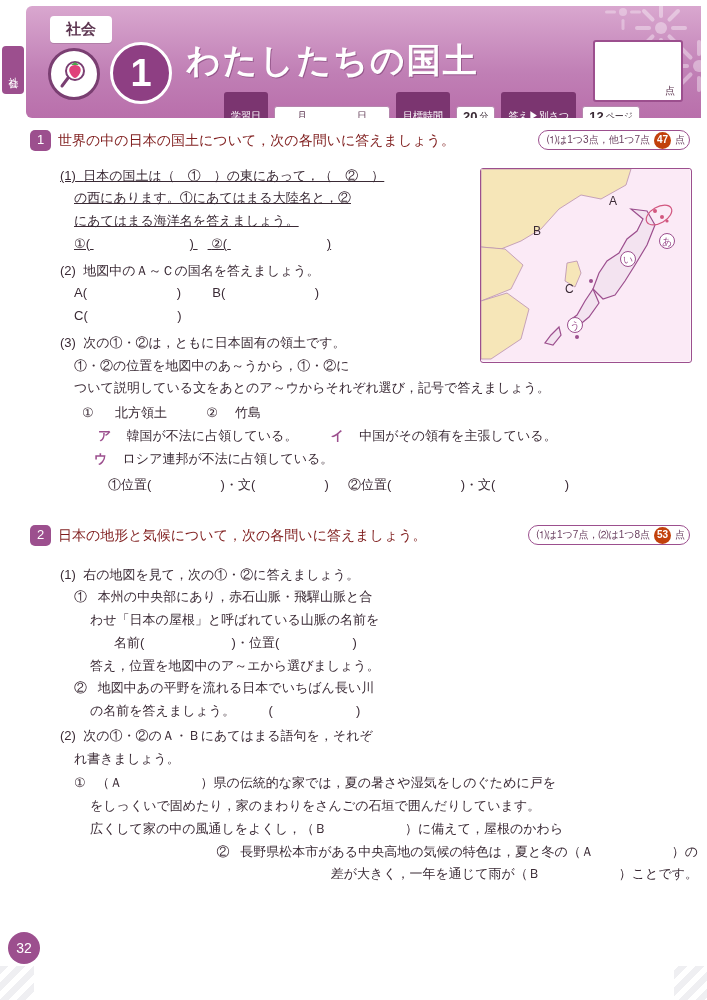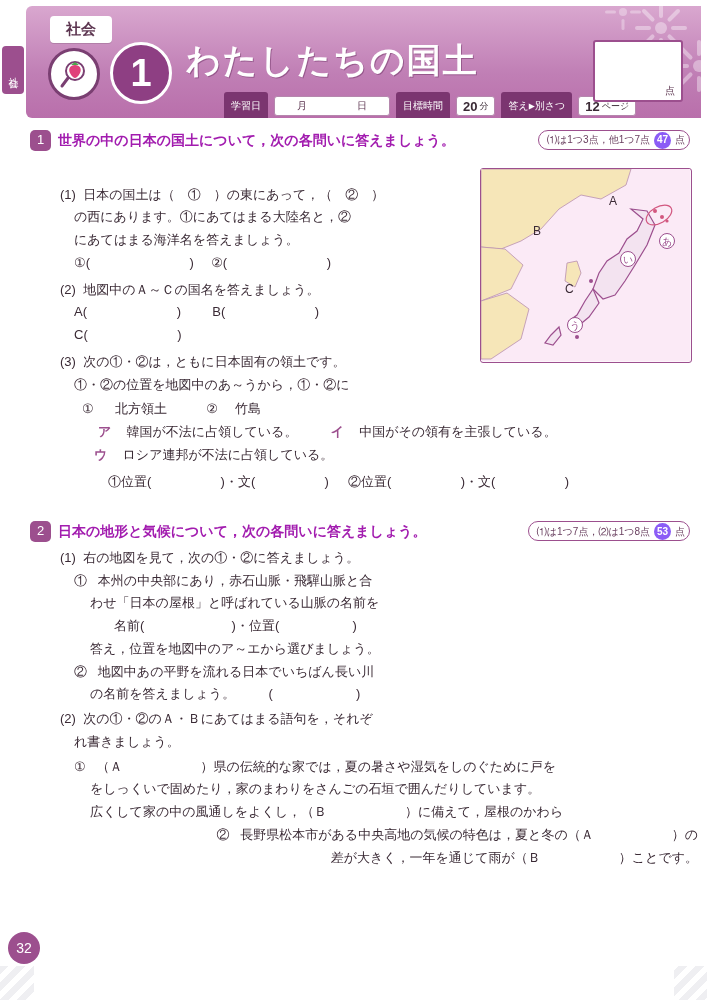--- a/index.html
+++ b/index.html
@@ -84,21 +84,21 @@
   .score-box .pt {
     position:absolute; right:6px; bottom:2px; font-size:10px; color:#5c3550;
   }
 
   .meta-row {
     position:absolute; left:198px; top:86px;
     display:flex; align-items:center; gap:6px;
   }
   .meta-tag {
     background:#7b3570; color:#fff; font-size:10px;
-    padding:7px 7px; border-radius:3px; white-space:nowrap;font-family:Liberation Mono, monospace;
+    padding:17px 7px; border-radius:3px; white-space:nowrap;
   }
   .meta-field {
     background:#fff; border:1px solid #b587ad; border-radius:3px;
     height:20px; display:flex; align-items:center;
     font-size:10px; color:#5c3550; padding:0 8px; gap:22px;
   }
   .meta-val {
     background:#fff; border:1px solid #b587ad; border-radius:3px;
     height:20px; display:flex; align-items:center;
     font-size:13px; color:#3a2a35; padding:0 6px; font-weight:bold;
@@ -113,30 +113,30 @@
 
   .qhead {
     display:flex; align-items:flex-start; gap:7px; margin-top:2px;
   }
   .qnum {
     width:21px; height:21px; flex:0 0 21px;
     border-radius:5px; background:#9c4f8e; color:#fff;
     font-size:13px; display:flex; align-items:center; justify-content:center;
     margin-top:2px;
   }
-  .qtext { font-size:14px; color:#a21caf;font-weight:bold; }
+  .qtext { font-size:14px; color:#7f1d1d; }
   .pts-pill {
     position:absolute; right:8px;
     border:1.5px solid #9c4f8e; border-radius:11px;
     background:#fff; height:20px; display:flex; align-items:center;
     padding:0 4px 0 8px; font-size:9px; color:#6a4060; gap:4px;
     white-space:nowrap;
   }
   .pts-circle {
-    background:#8b5cf6; color:#fff; border-radius:50%;
+    background:#c2410c; color:#fff; border-radius:50%;
     width:17px; height:17px; font-size:10px; font-weight:bold;
     display:flex; align-items:center; justify-content:center;
   }
   .pts-pill .suffix { color:#6a4060; font-size:10px; }
 
   .blk { position:relative; }
 
   .para { margin: 2px 0 0 0; }
   .indent1 { margin-left:30px; }
   .mark {
@@ -302,21 +302,21 @@
           <circle cx="96" cy="168" r="2" fill="#9c4f8e"></circle>
         </svg>
         <div class="maplabel plain" style="left:128px; top:22px;">A</div>
         <div class="maplabel plain" style="left:52px; top:52px;">B</div>
         <div class="maplabel plain" style="left:84px; top:110px;">C</div>
         <div class="maplabel pink" style="left:178px; top:64px;">あ</div>
         <div class="maplabel pink" style="left:139px; top:82px;">い</div>
         <div class="maplabel pink" style="left:86px; top:148px;">う</div>
       </div>
 
-      <div class="para indent1" style="margin-top:31px; width:420px;">
+      <div class="para indent1" style="margin-top:12px; width:420px;text-decoration:underline;">
         <div><span>(1)</span>&nbsp;&nbsp;<span>日本の国土は（　①　）の東にあって，（　②　）</span></div>
         <div style="margin-left:14px">の西にあります。①にあてはまる大陸名と，②</div>
         <div style="margin-left:14px">にあてはまる海洋名を答えましょう。</div>
         <div style="margin-left:14px">
           <span>①(</span>
           <span style="display:inline-block;width:96px"></span><span>)</span>
           <span style="display:inline-block;width:10px"></span>
           <span>②(</span>
           <span style="display:inline-block;width:96px"></span><span>)</span>
         </div>
@@ -333,20 +333,21 @@
         </div>
         <div style="margin-left:14px">
           <span>C(</span>
           <span style="display:inline-block;width:86px"></span><span>)</span>
         </div>
       </div>
 
       <div class="para indent1" style="margin-top:4px;">
         <div style="width:420px"><span>(3)</span>&nbsp;&nbsp;<span>次の①・②は，ともに日本固有の領土です。</span></div>
         <div style="margin-left:14px;width:420px">①・②の位置を地図中のあ～うから，①・②に</div>
+        <div style="margin-left:14px">ついて説明している文をあとのア～ウからそれぞれ選び，記号で答えましょう。</div>
 
         <div style="margin-left:22px; margin-top:2px;">
           <span>①</span>
           <span style="display:inline-block;width:14px"></span>
           <span>北方領土</span>
           <span style="display:inline-block;width:32px"></span>
           <span>②</span>
           <span style="display:inline-block;width:10px"></span>
           <span>竹島</span>
         </div>
@@ -420,21 +421,21 @@
           <line x1="92" y1="176" x2="70" y2="146" stroke="#6b4a63" stroke-width=".9"></line>
           <line x1="86" y1="60" x2="96" y2="70" stroke="#6b4a63" stroke-width=".9"></line>
         </svg>
         
         
         
         
         
       </div>
 
-      <div class="para indent1" style="margin-top:3px; width:420px;">
+      <div class="para indent1" style="margin-top:16px; width:420px;">
         <div><span>(1)</span>&nbsp;&nbsp;<span>右の地図を見て，次の①・②に答えましょう。</span></div>
 
         <div style="margin-left:14px">
           <div>
             <span>①</span>
             &nbsp;&nbsp;<span>本州の中央部にあり，赤石山脈・飛驒山脈と合</span>
           </div>
           <div style="margin-left:16px">わせ「日本の屋根」と呼ばれている山脈の名前を</div>
           <div style="margin-left:40px">
             <span>名前(</span>

